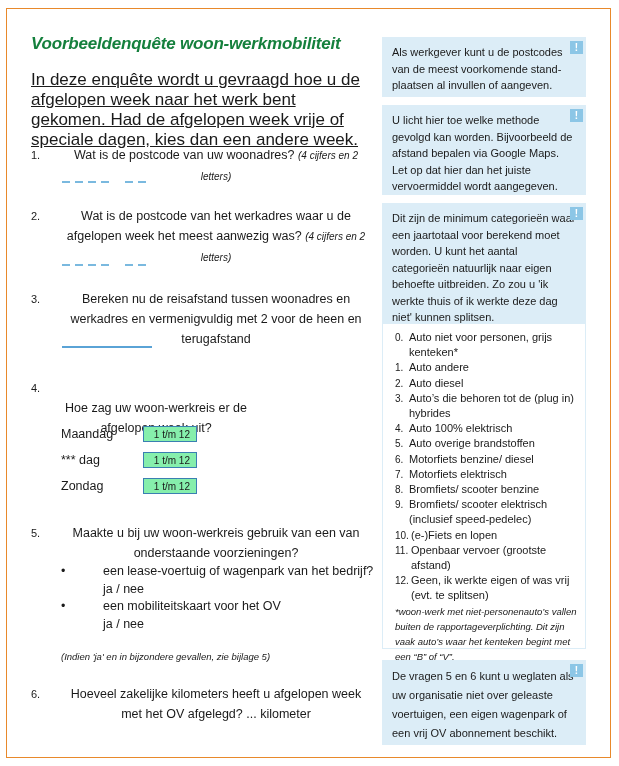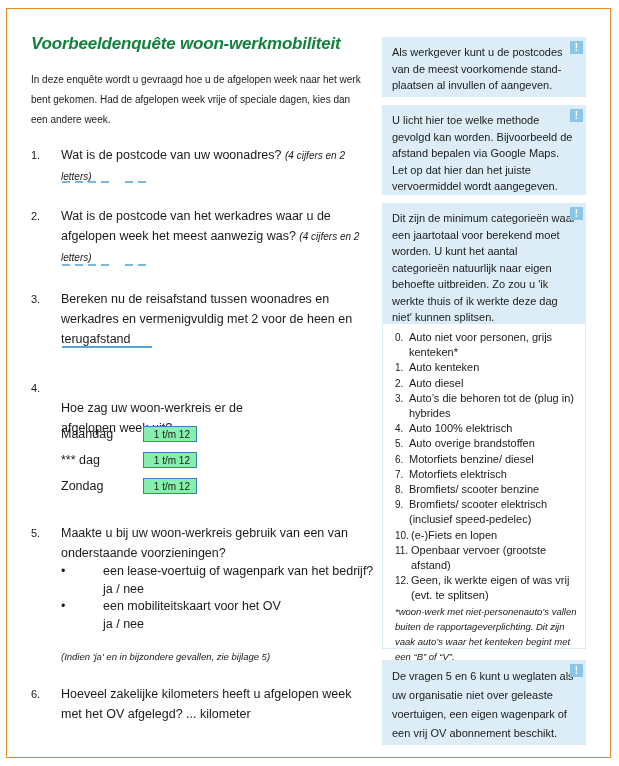--- a/index.html
+++ b/index.html
@@ -2,24 +2,24 @@
 <html><head>
 <meta charset="utf-8">
 <style>
   html, body { margin:0; padding:0; background:#ffffff; }
   body { width:619px; height:766px; position:relative; overflow:hidden;
          font-family:"Liberation Sans", "DejaVu Sans", sans-serif; color:#1a1a1a; }
   .frame { position:absolute; left:6px; top:8px; width:605px; height:750px;
            border:1.5px solid #e8892b; box-sizing:border-box; }
   .title { position:absolute; left:31px; top:34px; font-size:17px; font-weight:bold;
            font-style:italic; letter-spacing:-0.2px; color:#15803d; }
-  .intro { position:absolute; left:31px; top:70px; width:335px; font-size:10px; line-height:20px; }
+  .intro { position:absolute; left:31px; top:70px; width:335px; font-size:17px; line-height:20px;text-decoration:underline; }
   .q { position:absolute; left:31px; font-size:12.5px; line-height:20px; }
   .q .num { position:absolute; left:0; top:0; width:22px; font-size:11px; }
-  .q .txt { position:absolute; left:30px; top:0; width:310px; }
+  .q .txt { position:absolute; left:30px; top:0; width:310px;text-align:center; }
   .hint { font-style:italic; font-size:10px; }
   .dashes { position:absolute; left:62px; display:flex; gap:5px; }
   .dash { width:8px; height:2px; background:#7ab9df; }
   .gap { width:6px; }
   .line-input { position:absolute; left:62px; top:346px; width:90px; height:1.5px; background:#5aa3d6; }
   .day-row { position:absolute; left:61px; font-size:12.5px; height:19px; }
   .day-row .lbl { position:absolute; left:0; top:1px; width:80px; }
   .day-box { position:absolute; left:82px; top:0; width:54px; height:16px;
              border:1.5px solid #3a7fb1; font-size:10px; line-height:16px; text-align:right;
              padding-right:6px; box-sizing:border-box; background:#86efac; }
@@ -127,21 +127,21 @@
   <span>U licht hier toe welke methode gevolgd kan worden. Bijvoorbeeld de afstand bepalen via Google Maps. Let op dat hier dan het juiste vervoermiddel wordt aangegeven.</span>
 </div>
 <div class="tip" style="top:203px;height:120px;">
   <span class="excl">!</span>
   <span>Dit zijn de minimum categorieën waar een jaartotaal voor berekend moet worden. U kunt het aantal categorieën natuurlijk naar eigen behoefte uitbreiden. Zo zou u 'ik werkte thuis of ik werkte deze dag niet' kunnen splitsen.</span>
 </div>
 
 <div class="catbox">
   <ol id="cat-list">
       <li><span class="n">0.</span><span>Auto niet voor personen, grijs kenteken*</span></li>
-      <li><span class="n">1.</span><span>Auto kenteken</span></li>
+      <li><span class="n">1.</span><span>Auto andere</span></li>
       <li><span class="n">2.</span><span>Auto diesel</span></li>
       <li><span class="n">3.</span><span>Auto’s die behoren tot de (plug in) hybrides</span></li>
       <li><span class="n">4.</span><span>Auto 100% elektrisch</span></li>
       <li><span class="n">5.</span><span>Auto overige brandstoffen</span></li>
       <li><span class="n">6.</span><span>Motorfiets benzine/ diesel</span></li>
       <li><span class="n">7.</span><span>Motorfiets elektrisch</span></li>
       <li><span class="n">8.</span><span>Bromfiets/ scooter benzine</span></li>
       <li><span class="n">9.</span><span>Bromfiets/ scooter elektrisch (inclusief speed-pedelec)</span></li>
       <li class="w"><span class="n">10.</span><span>(e-)Fiets en lopen</span></li>
       <li class="w"><span class="n">11.</span><span>Openbaar vervoer (grootste afstand)</span></li>

